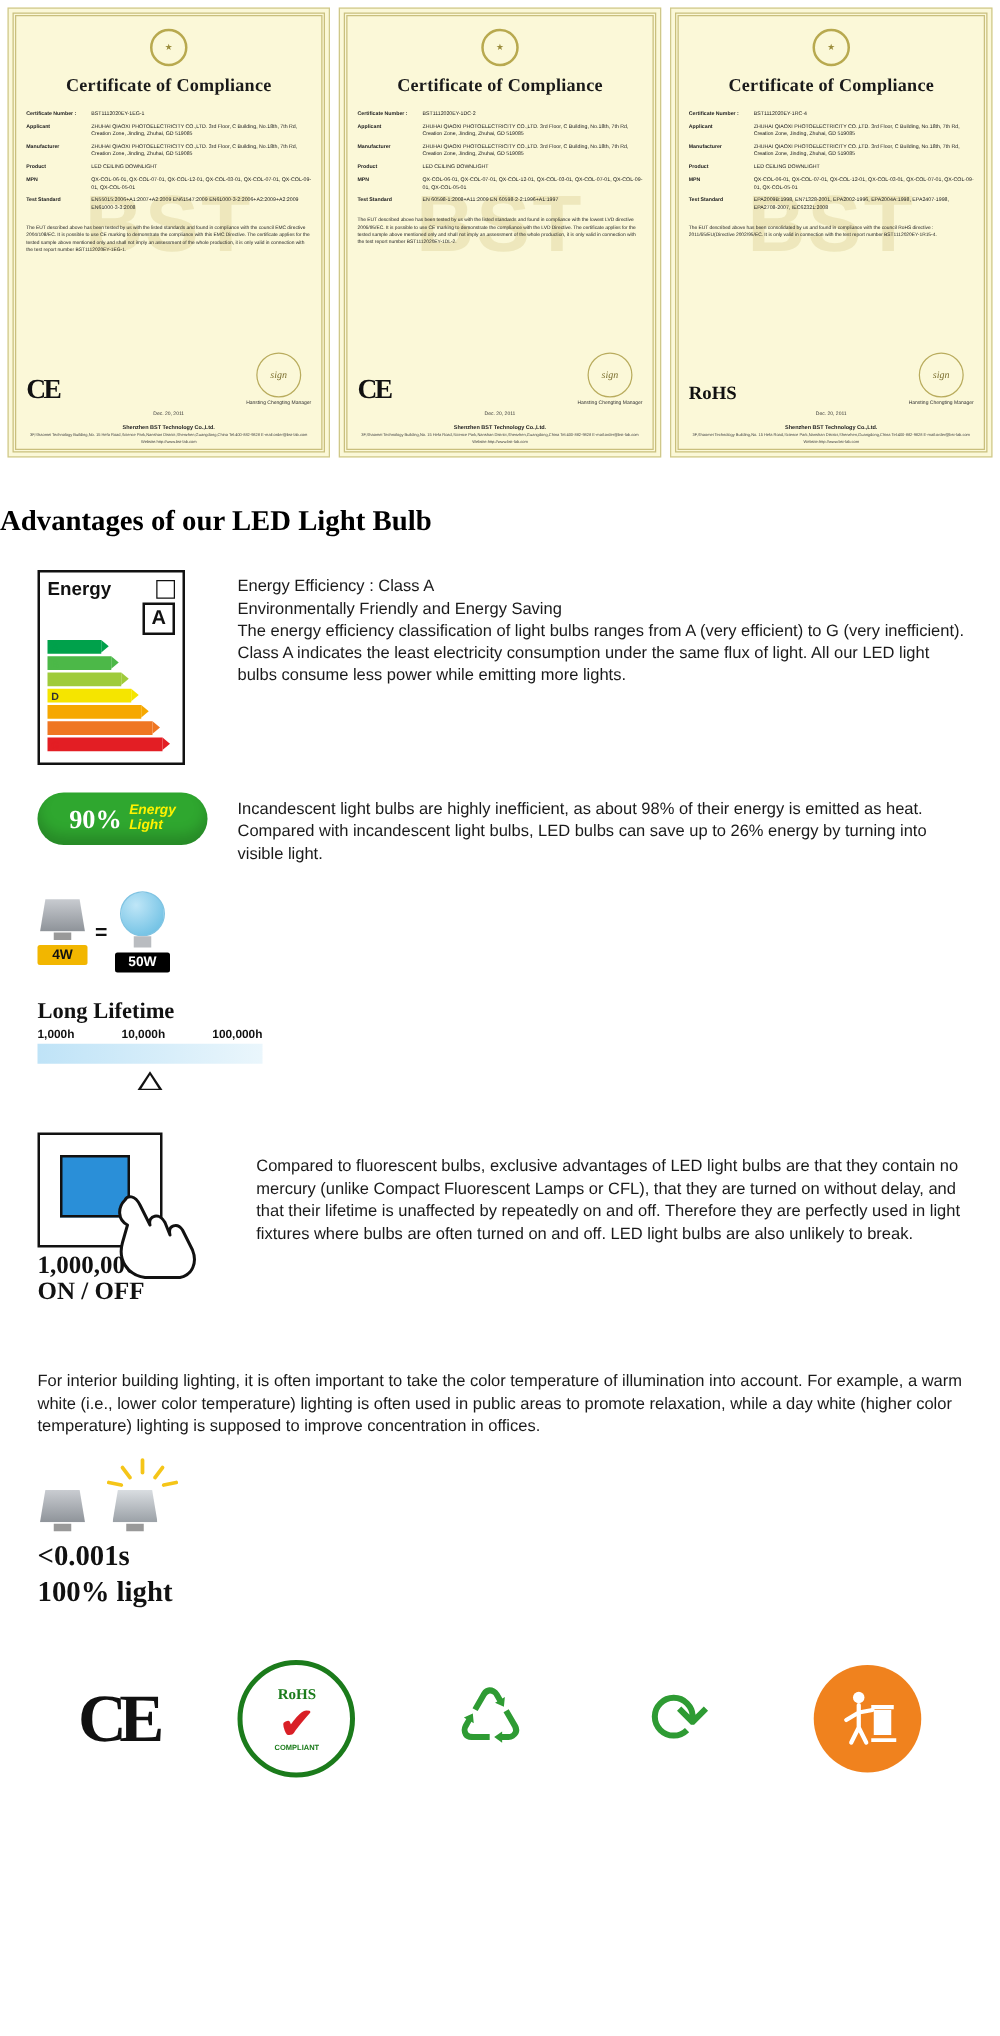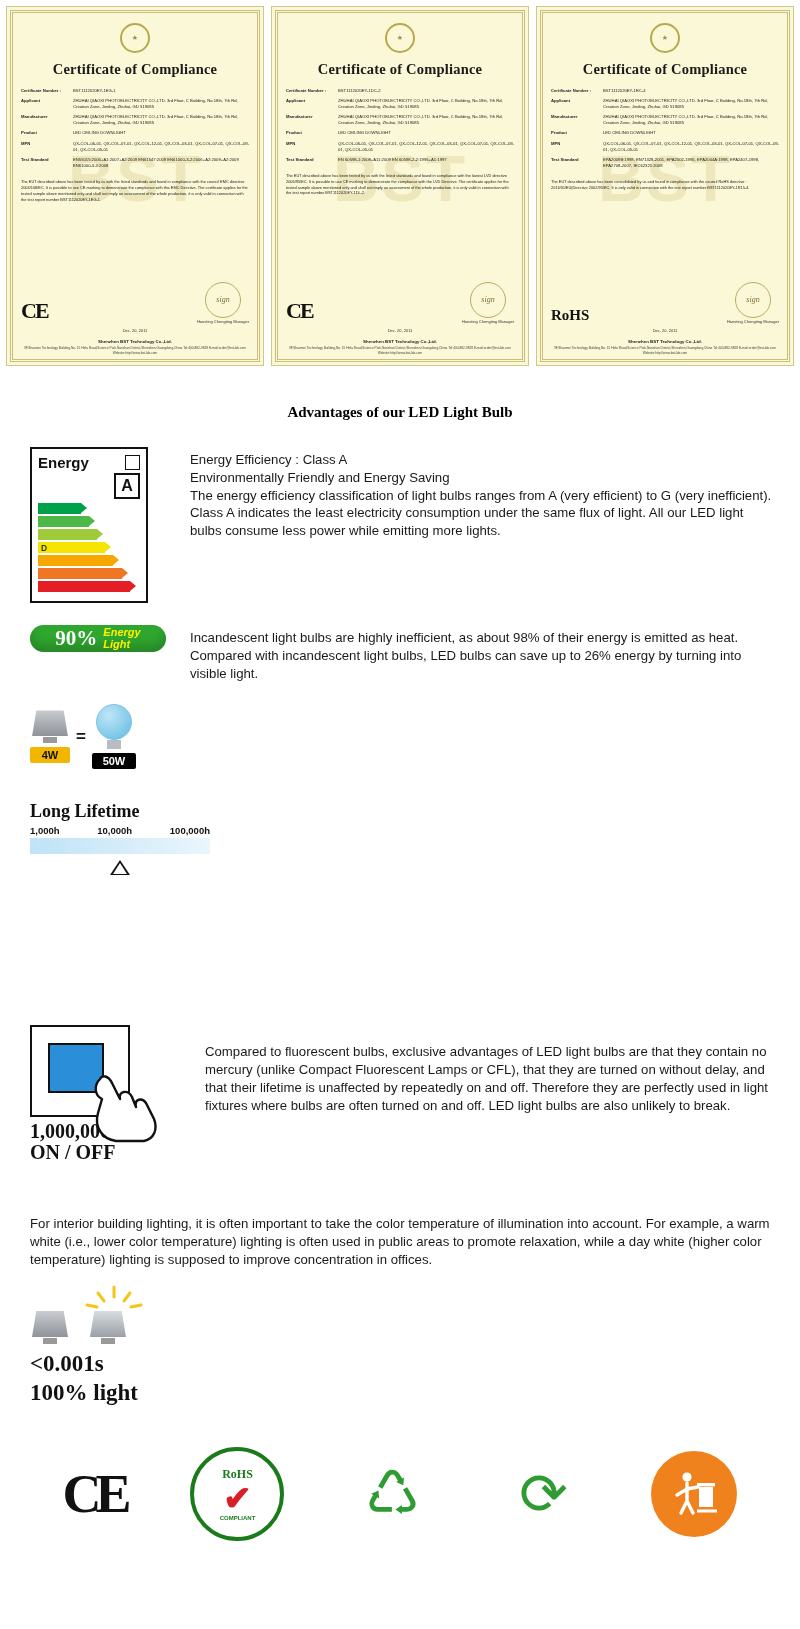--- a/index.html
+++ b/index.html
@@ -74,24 +74,24 @@
   .cert-company{font-size:4.4px;text-align:center;color:#222;margin-top:6px;font-weight:bold;}
   .cert-addr{font-size:3.2px;text-align:center;color:#444;line-height:1.4;margin-top:2px;}
   .wm{
     position:absolute;left:50%;top:48%;transform:translate(-50%,-50%);
     font-family:Liberation Sans, sans-serif;font-size:64px;font-weight:bold;
     color:rgba(190,175,90,.22);z-index:1;letter-spacing:2px;
   }
 
   
   .adv-title{
-    text-align:center;
+    text-align:left;
     font-family:"Liberation Serif", serif;
     font-weight:bold;
-    font-size:15px;
+    font-size:23px;
     margin:34px 0 26px 0;
     color:#000;
   }
   .row{
     display:flex;
     align-items:flex-start;
     margin:0 0 14px 0;
     padding:0 26px 0 30px;
     box-sizing:border-box;
   }
@@ -122,21 +122,21 @@
     position:relative;
   }
   .el-bar span{position:relative;z-index:2;}
   .el-bar:after{
     content:"";position:absolute;right:-6px;top:0;border-top:5.5px solid transparent;
     border-bottom:5.5px solid transparent;border-left:6px solid currentColor;
   }
 
   
   .saving{
-    width:136px;height:27px;border-radius:21px;background:#2fa72f;
+    width:136px;height:42px;border-radius:21px;background:#2fa72f;
     display:flex;align-items:center;justify-content:center;gap:6px;
     box-shadow:inset 0 -8px 10px rgba(0,0,0,.18);
   }
   .saving .pct{color:#fff;font-weight:bold;font-size:21px;font-family:"Liberation Serif",serif;}
   .saving .lbl{color:#fff200;font-weight:bold;font-size:11px;line-height:1.05;font-style:italic;}
 
   
   .equiv{display:flex;align-items:center;gap:6px;}
   .equiv .eq{font-size:17px;font-weight:bold;color:#111;}
   .spot{width:40px;}
@@ -426,21 +426,21 @@
         <div class="eq">=</div>
         <div class="bulb">
           <div class="glass"></div>
             <div class="base"></div>
           <div class="tag blue">50W</div>
         </div>
       </div>
     </div>
   </div>
 
-  <div class="row" style="margin-top:32px;align-items:flex-start;flex-direction:column;">
+  <div class="row" style="margin-top:20px;align-items:flex-start;">
     <div class="fig" style="flex:0 0 190px;">
       <div class="life">
         <div class="h">Long Lifetime</div>
         <div class="scale-lbl">
           <span>1,000h</span>
           <span>10,000h</span>
           <span>100,000h</span>
         </div>
         <div class="bar"></div>
         <div style="display:flex;justify-content:center;margin-top:6px;">

